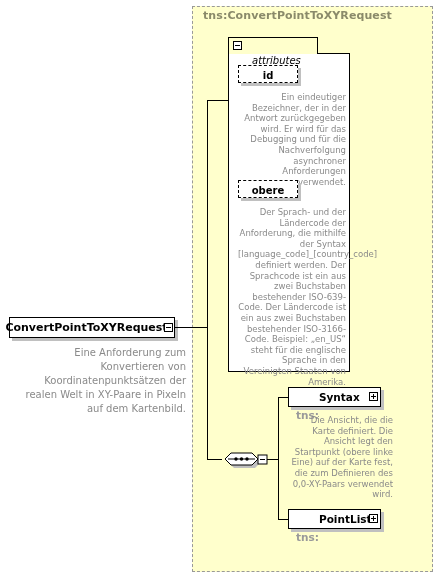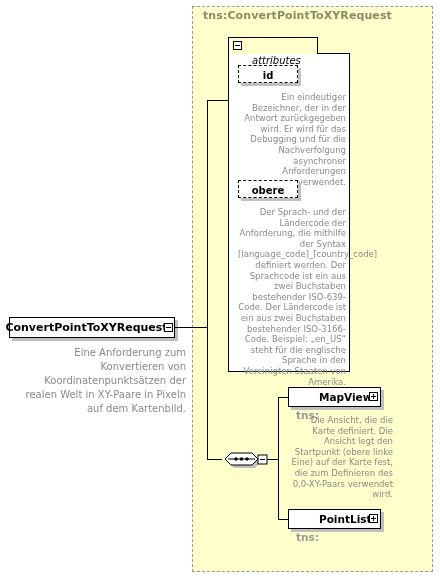--- a/index.html
+++ b/index.html
@@ -165,21 +165,21 @@
 
   <div class="ln lnh" style="left:267px;top:459px;width:12px;"></div>
   <div class="ln lnv" style="left:278px;top:397px;height:123px;"></div>
   <div class="ln lnh" style="left:278px;top:397px;width:10px;"></div>
   <div class="ln lnh" style="left:278px;top:519px;width:10px;"></div>
 
   <div class="el-shadow" style="left:291px;top:390px;width:93px;height:20px;"></div>
   <div class="el-box" style="left:288px;top:387px;width:93px;height:20px;"></div>
   <div class="el-label" style="left:296px;top:387px;height:20px;">
     <span class="ns">tns:</span>
-      <span class="nm">MapView</span>
+      <span class="nm">Syntax</span>
   </div>
   <div class="plus-box" style="left:369px;top:392px;"></div>
   <div class="desc" style="left:290px;top:415px;width:103px;">Die Ansicht, die die Karte definiert. Die Ansicht legt den Startpunkt (obere linke Eine) auf der Karte fest, die zum Definieren des 0,0-XY-Paars verwendet wird.</div>
 
   <div class="el-shadow" style="left:291px;top:512px;width:93px;height:20px;"></div>
   <div class="el-box" style="left:288px;top:509px;width:93px;height:20px;"></div>
   <div class="el-label" style="left:296px;top:509px;height:20px;">
     <span class="ns">tns:</span>
       <span class="nm">PointList</span>
   </div>

